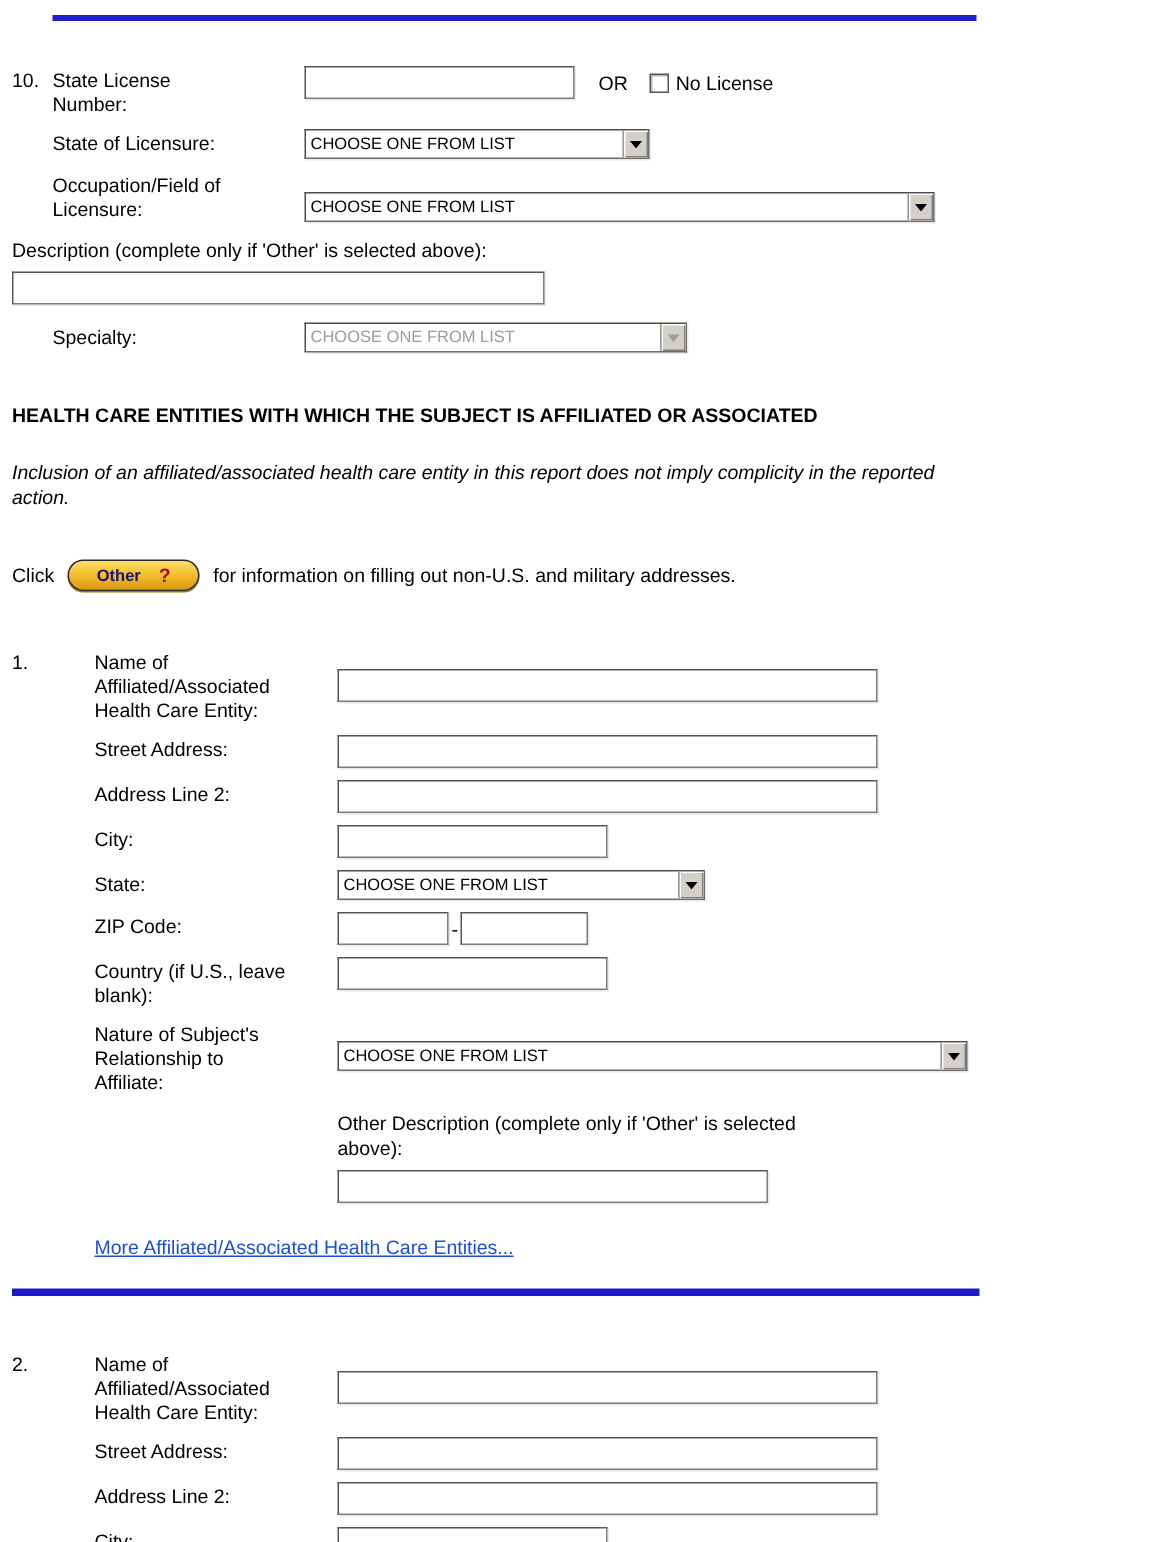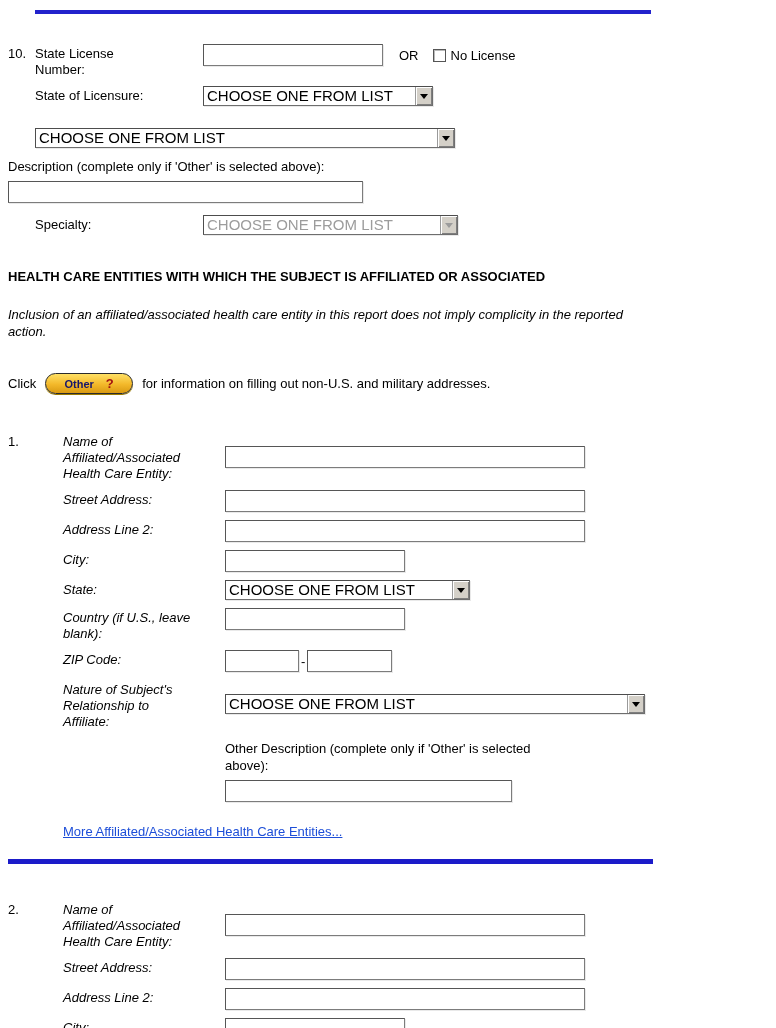--- a/index.html
+++ b/index.html
@@ -13,39 +13,39 @@
 
   .rule-top { height:4px; background:#2222cc; width:616px; margin:2px 0 0 27px; }
   .rule-mid { height:5px; background:#1b1bc9; width:645px; margin:20px 0 0 0; }
 
   .ml { white-space:pre-line; }
 
   .frow { display:flex; align-items:flex-start; margin-bottom:8px; }
   .ncol { width:27px; flex:none; padding-top:2px; }
   .lcol { width:168px; flex:none; padding-top:2px; line-height:16px; }
   .e-ncol { width:55px; flex:none; padding-top:2px; }
-  .e-lcol { width:162px; flex:none; padding-top:2px; line-height:16px;font-style:italic; }
+  .e-lcol { width:162px; flex:none; padding-top:2px; line-height:16px; }
   .ccol { flex:none; display:flex; align-items:center; }
 
   .tbox {
     height:22px; background:#fff;
     border:1px solid #7c7c7c; border-top-color:#565656; border-left-color:#565656;
     box-shadow:1px 1px 0 #e9e9e9;
     font:13px "Liberation Sans", sans-serif; padding:0 3px; outline:none;
   }
   .w180{width:180px;} .w230{width:230px;} .w245{width:245px;} .w255{width:255px;}
   .w285{width:287px;} .w355{width:355px;} .w360{width:360px;} .w420{width:420px;}
   .wz1{width:74px;} .wz2{width:85px;}
 
   .dd {
     display:inline-flex; align-items:stretch; height:20px; background:#fff;
     border:1px solid #6e6e6e; border-top-color:#4d4d4d; border-left-color:#4d4d4d;
     box-shadow:1px 1px 0 #e9e9e9; cursor:default; overflow:hidden;
   }
-  .dd-text { flex:1; font-size:15px; line-height:18px; padding:0 2px 0 3px; white-space:nowrap; overflow:hidden; }
+  .dd-text { flex:1; font-size:11px; line-height:18px; padding:0 2px 0 3px; white-space:nowrap; overflow:hidden; }
   .dd-btn {
     width:17px; flex:none; background:#d4d0c8;
     border-left:1px solid #9a9a9a;
     box-shadow:inset 1px 1px 0 #ffffff, inset -1px -1px 0 #7e7e7e;
     display:flex; align-items:center; justify-content:center;
   }
   .dd-arrow { width:0; height:0; border-left:4px solid transparent; border-right:4px solid transparent; border-top:5px solid #000; }
   .dd.disabled .dd-text { color:#9c9c9c; }
   .dd.disabled .dd-arrow { border-top-color:#9c9c9c; }
 
@@ -113,20 +113,22 @@
           <span class="dd-text">CHOOSE ONE FROM LIST</span>
           <span class="dd-btn">
               <i class="dd-arrow"></i>
             </span>
         </div>
       </div>
     </div>
 
     <div class="frow" style="margin-bottom:6px;">
       <div class="ncol"></div>
+      <div class="lcol ml">Occupation/Field of
+Licensure:</div>
       <div class="ccol">
         <div class="dd w420 offset1">
           <span class="dd-text">CHOOSE ONE FROM LIST</span>
           <span class="dd-btn">
               <i class="dd-arrow"></i>
             </span>
         </div>
       </div>
     </div>
 
@@ -207,35 +209,35 @@
           <span class="dd-text">CHOOSE ONE FROM LIST</span>
           <span class="dd-btn">
               <i class="dd-arrow"></i>
             </span>
         </div>
       </div>
     </div>
 
     <div class="frow">
       <div class="e-ncol"></div>
-      <div class="e-lcol ml">Country (if U.S., leave
-blank):</div>
-      <div class="ccol">
-          <input type="text" class="tbox w180" style="">
-        </div>
-    </div>
-
-    <div class="frow">
-      <div class="e-ncol"></div>
       <div class="e-lcol">ZIP Code:</div>
       <div class="ccol">
         <input type="text" class="tbox wz1" style="">
         <span class="zip-sep">-</span>
         <input type="text" class="tbox wz2" style="">
       </div>
+    </div>
+
+    <div class="frow">
+      <div class="e-ncol"></div>
+      <div class="e-lcol ml">Country (if U.S., leave
+blank):</div>
+      <div class="ccol">
+          <input type="text" class="tbox w180" style="">
+        </div>
     </div>
 
     <div class="frow" style="margin-bottom:4px;">
       <div class="e-ncol"></div>
       <div class="e-lcol ml">Nature of Subject's
 Relationship to
 Affiliate:</div>
       <div class="ccol">
         <div class="dd w420 offset1">
           <span class="dd-text">CHOOSE ONE FROM LIST</span>

